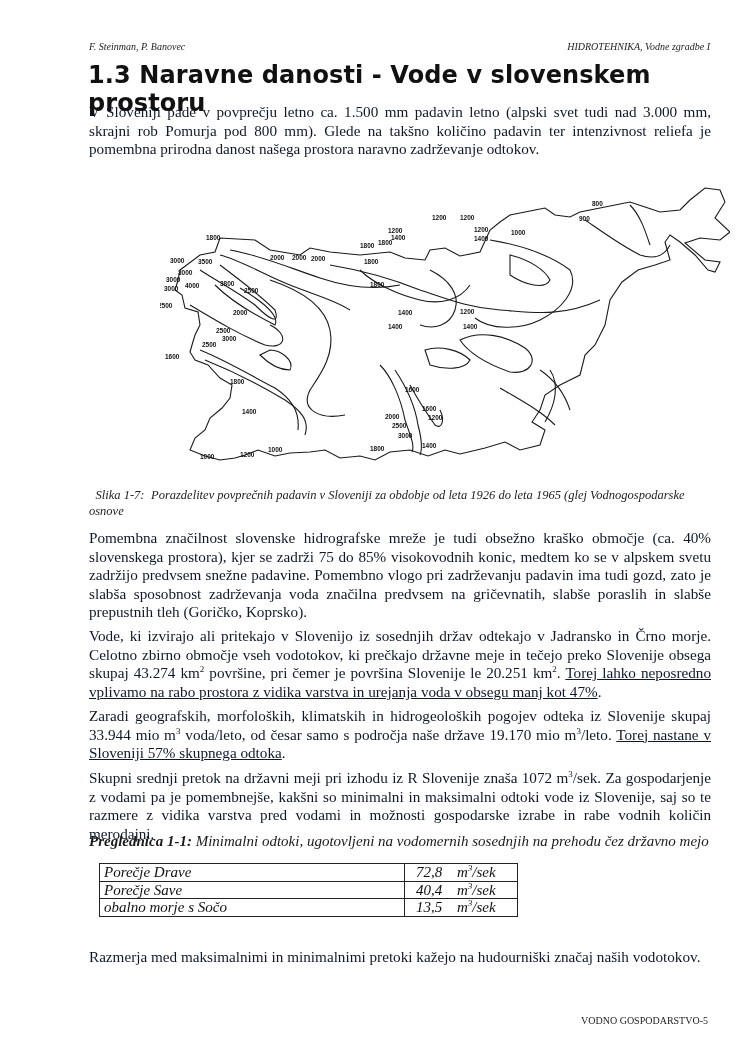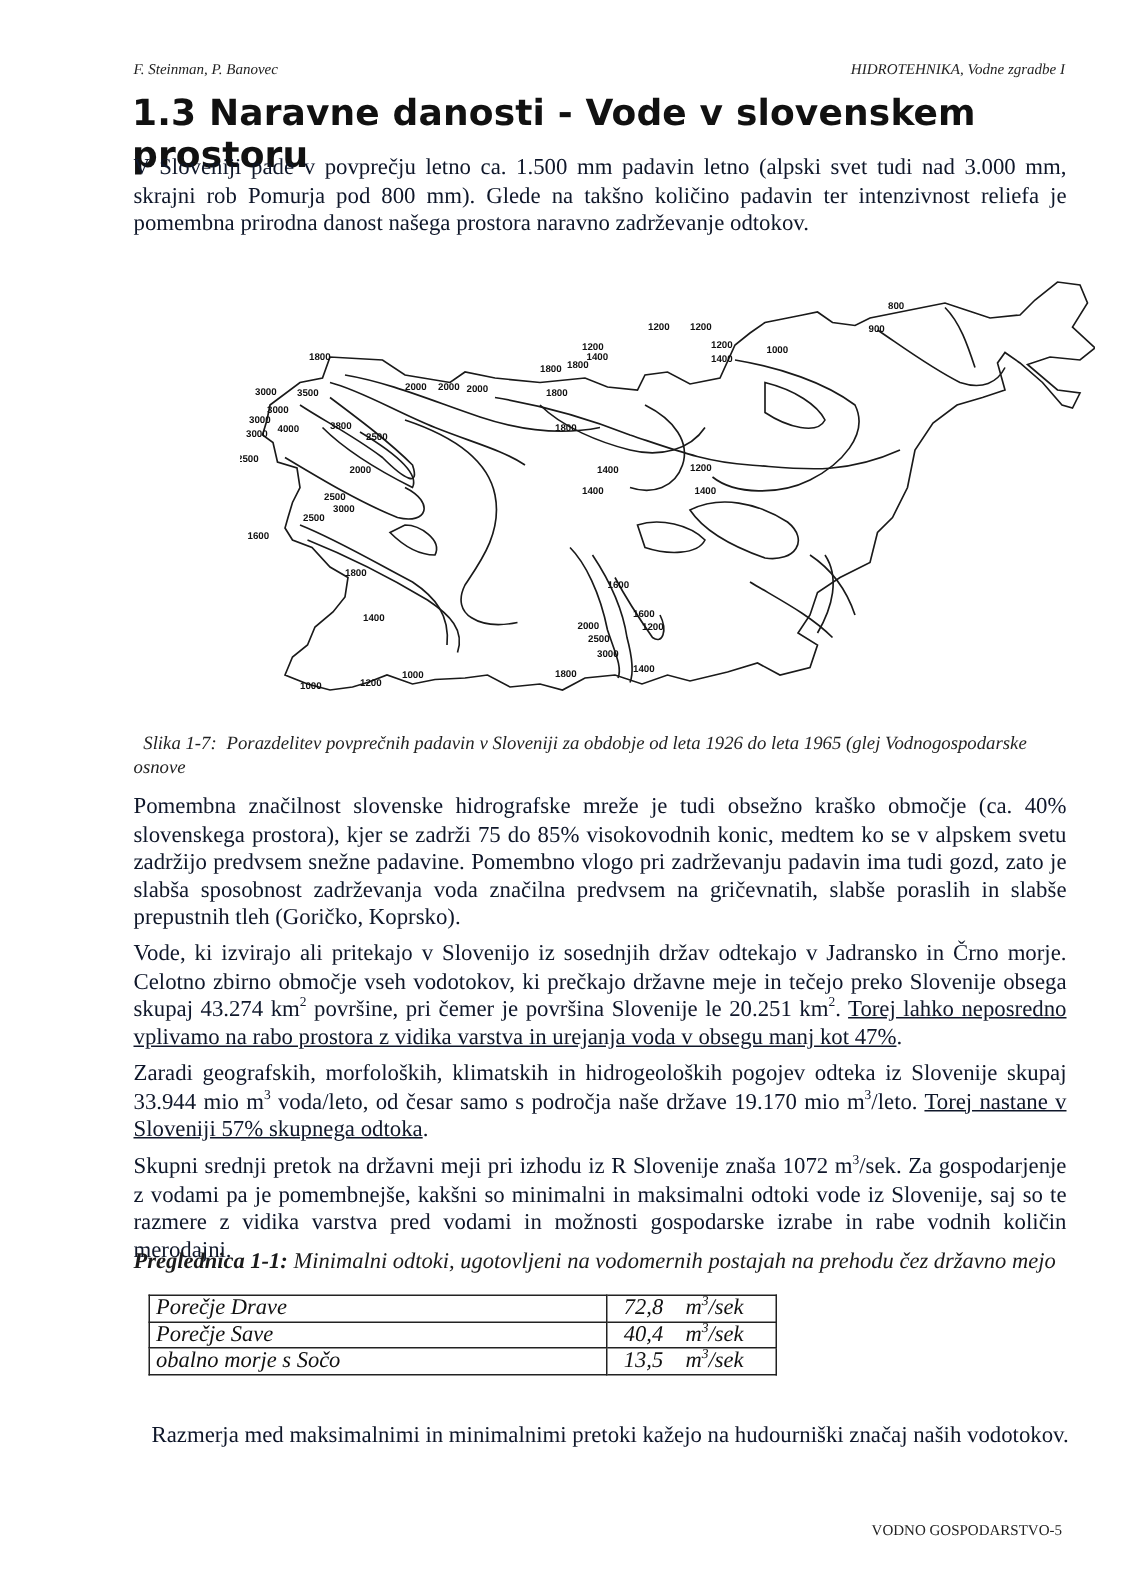--- a/index.html
+++ b/index.html
@@ -131,35 +131,35 @@
   </div>
 
   <div class="para" style="top:707px;">
     <span>Zaradi geografskih, morfoloških, klimatskih in hidrogeoloških pogojev odteka iz Slovenije skupaj 33.944 mio m</span><sup>3</sup><span> voda/leto, od česar samo s področja naše države 19.170 mio m</span><sup>3</sup><span>/leto. </span><span class="ul">Torej nastane v Sloveniji 57% skupnega odtoka</span><span>.</span>
   </div>
 
   <div class="para" style="top:769px;">
     <span>Skupni srednji pretok na državni meji pri izhodu iz R Slovenije znaša 1072 m</span><sup>3</sup><span>/sek. Za gospodarjenje z vodami pa je pomembnejše, kakšni so minimalni in maksimalni odtoki vode iz Slovenije, saj so te razmere z vidika varstva pred vodami in možnosti gospodarske izrabe in rabe vodnih količin merodajni.</span>
   </div>
 
-  <div class="tblcap"><b>Preglednica 1-1:</b><span> Minimalni odtoki, ugotovljeni na vodomernih postajah na prehodu čez državno mejo</span></div>
+  <div class="tblcap"><b>Preglednica 1-1:</b><span> Minimalni odtoki, ugotovljeni na vodomernih sosednjih na prehodu čez državno mejo</span></div>
 
   <table class="data">
     <tbody>
         <tr>
       <td>Porečje Drave</td>
       <td class="val"><span class="num">72,8</span><span>m</span><sup>3</sup><span>/sek</span></td>
     </tr>
     <tr>
       <td>Porečje Save</td>
       <td class="val"><span class="num">40,4</span><span>m</span><sup>3</sup><span>/sek</span></td>
     </tr>
     <tr>
       <td>obalno morje s Sočo</td>
       <td class="val"><span class="num">13,5</span><span>m</span><sup>3</sup><span>/sek</span></td>
     </tr>
   </tbody>
     </table>
 
-  <div class="para" style="top:948px;margin-left:12px;">Razmerja med maksimalnimi in minimalnimi pretoki kažejo na hudourniški značaj naših vodotokov.</div>
+  <div class="para" style="top:948px;">Razmerja med maksimalnimi in minimalnimi pretoki kažejo na hudourniški značaj naših vodotokov.</div>
 
   <div class="footer">VODNO GOSPODARSTVO-5</div>
 </div>
 
 </body></html>

